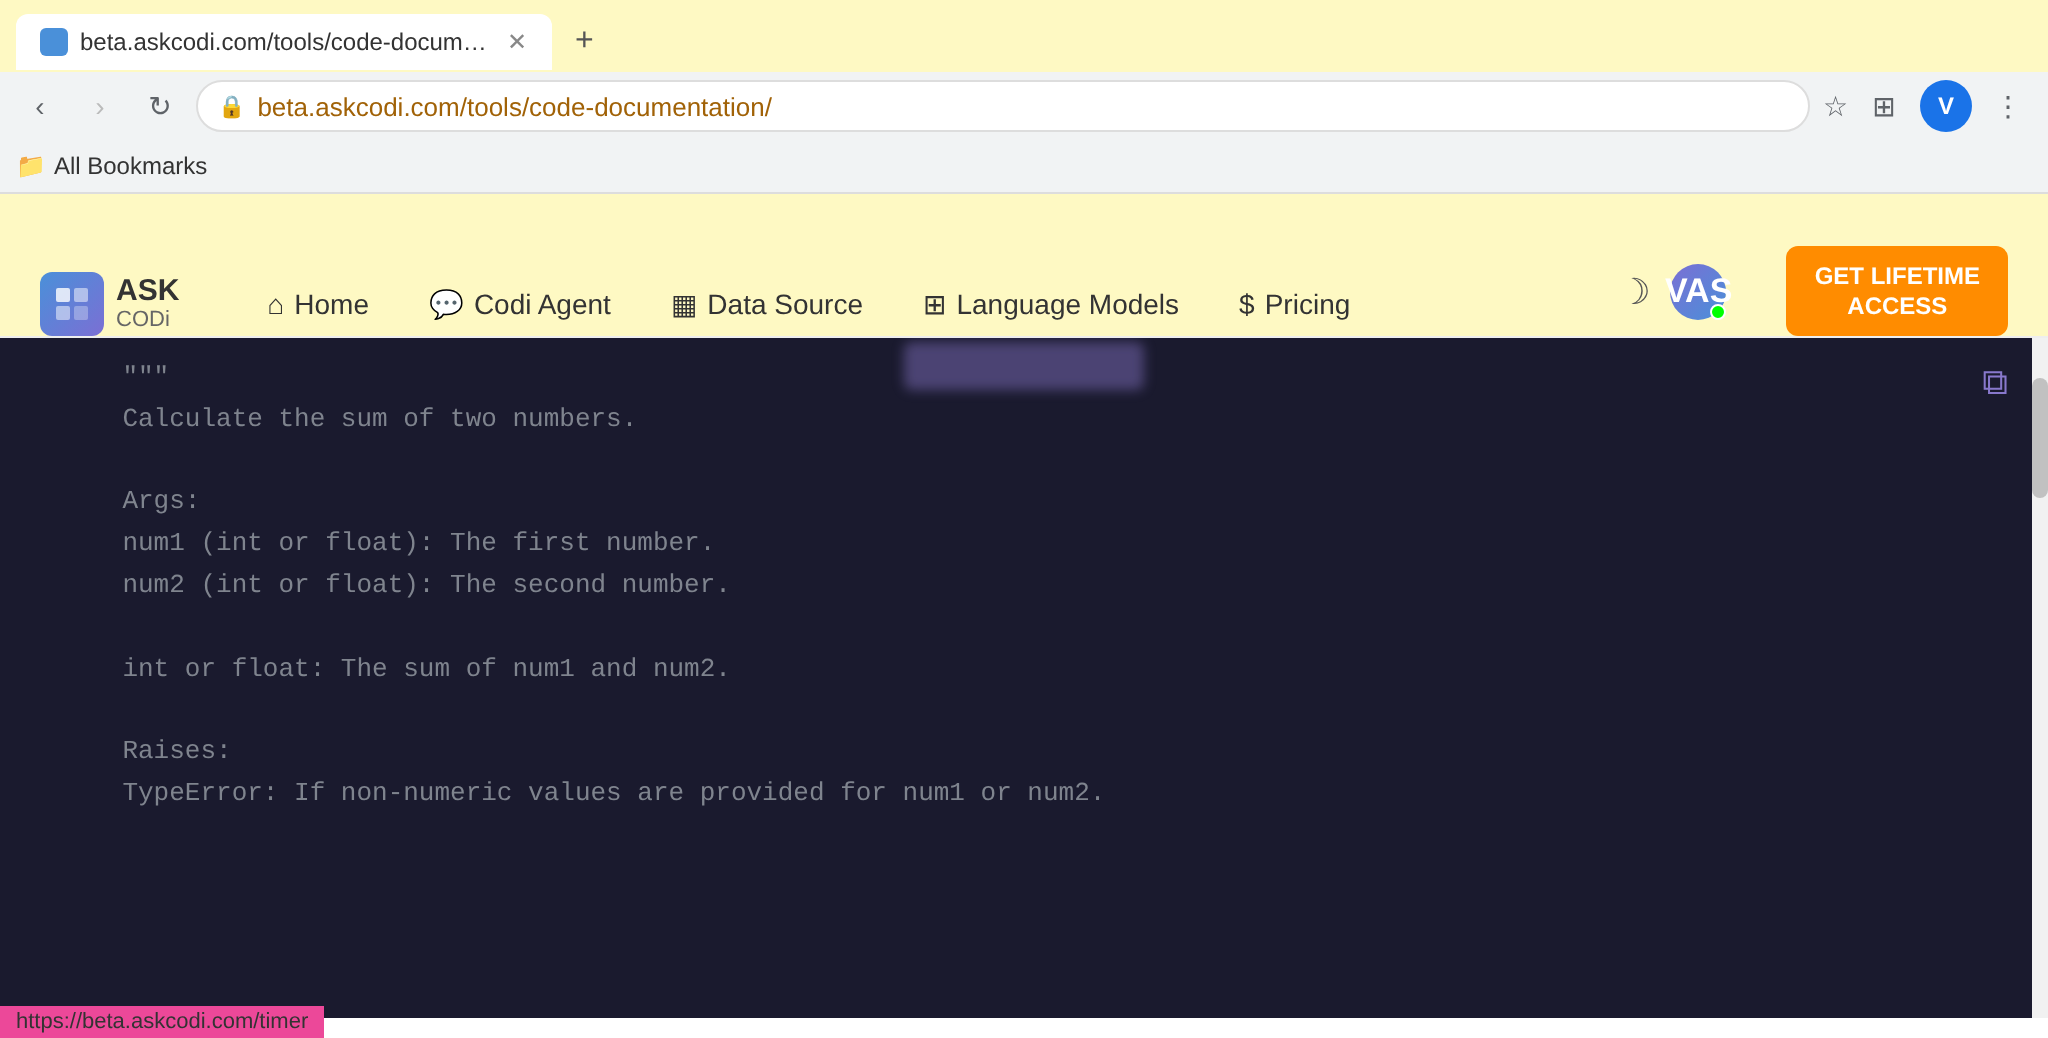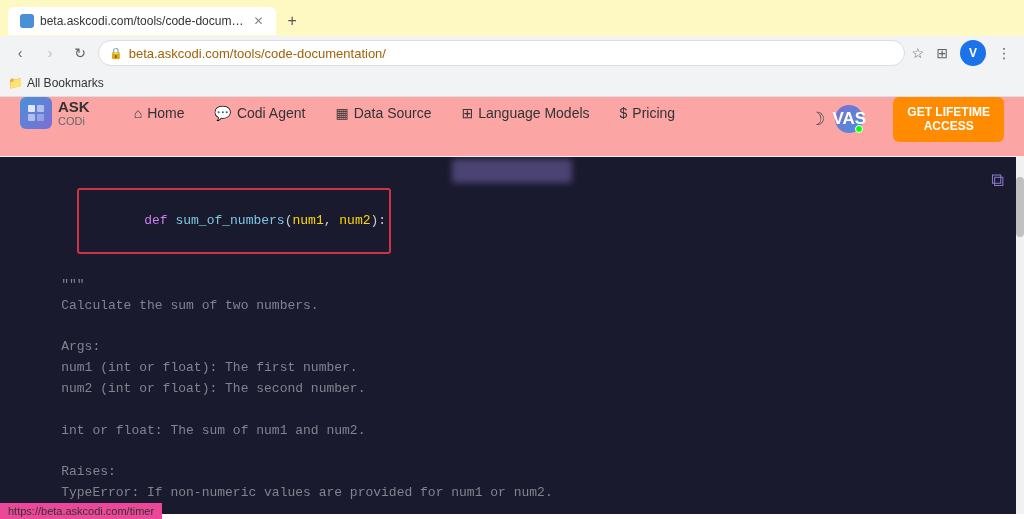--- a/index.html
+++ b/index.html
@@ -70,26 +70,26 @@
       color: #333;
       display: flex;
       align-items: center;
       gap: 4px;
       height: 26px;
     }
     .bookmarks-label { color: #333; }
 
     
     .app-header {
-      background: #fca5a5;
+      background: #fef9c3;
       border-bottom: 1px solid #eee;
       display: flex;
-      align-items: flex-start;
+      align-items: flex-end;
       padding: 0 20px;
-      height: 60px;
+      height: 72px;
       position: relative;
     }
     .logo {
       display: flex;
       align-items: center;
       gap: 6px;
       margin-right: 30px;
     }
     .logo-icon {
       width: 32px; height: 32px;
@@ -291,25 +291,20 @@
     <button class="cta-btn">GET LIFETIME<br>ACCESS</button>
   </div>
 </div>
 
 <div class="main-content">
   <div class="blurred-box"></div>
 
   <div class="code-container">
     <span class="copy-icon">⧉</span>
 
-    <div class="code-line">
-      <span style="display:inline-block; border: 2px solid #cc3344; border-radius:3px; padding:0 3px;">
-        <span class="kw">def </span><span class="fn">sum_of_numbers</span><span style="color:#ccc;">(</span><span class="param">num1</span><span style="color:#ccc;">, </span><span class="param">num2</span><span style="color:#ccc;">):</span>
-      </span>
-    </div>
 
     <div class="code-line"><span class="comment">    """</span></div>
     <div class="code-line"><span class="comment">    Calculate the sum of two numbers.</span></div>
     <div class="code-line">&nbsp;</div>
     <div class="code-line"><span class="comment">    Args:</span></div>
     <div class="code-line"><span class="comment">    num1 (int or float): The first number.</span></div>
     <div class="code-line"><span class="comment">    num2 (int or float): The second number.</span></div>
     <div class="code-line">&nbsp;</div>
     <div class="code-line"><span class="comment">    int or float: The sum of num1 and num2.</span></div>
     <div class="code-line">&nbsp;</div>

